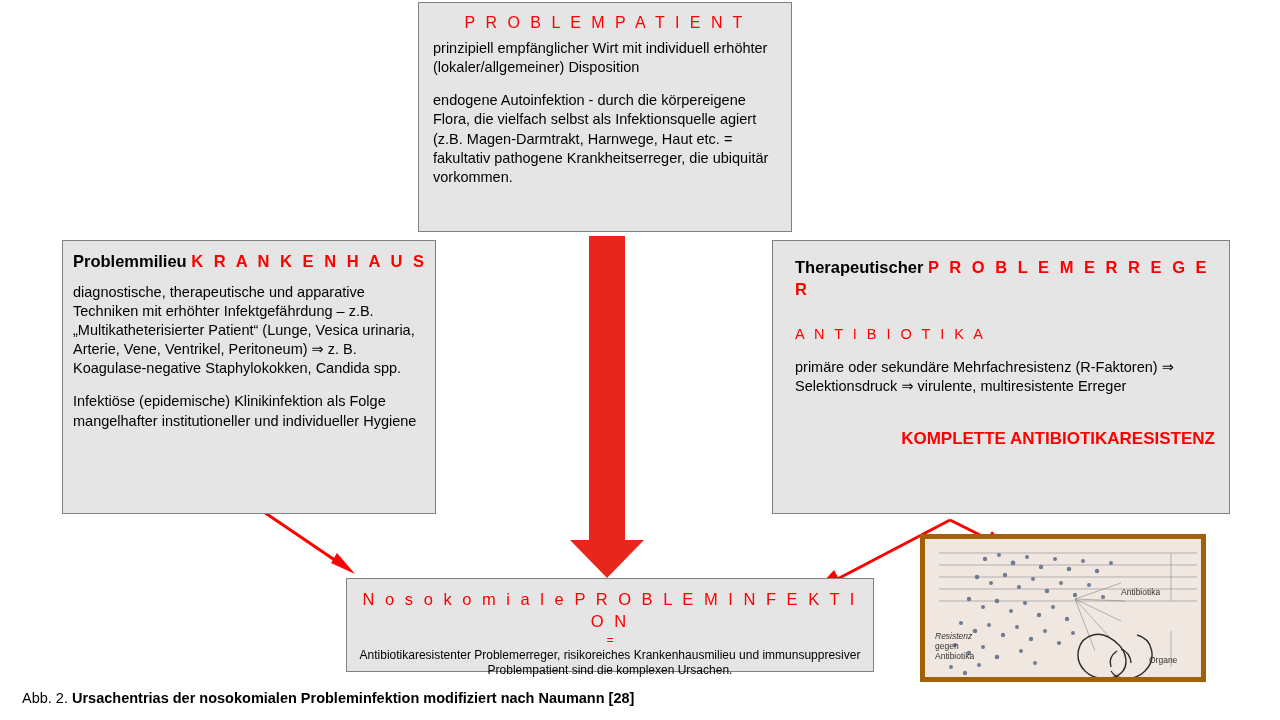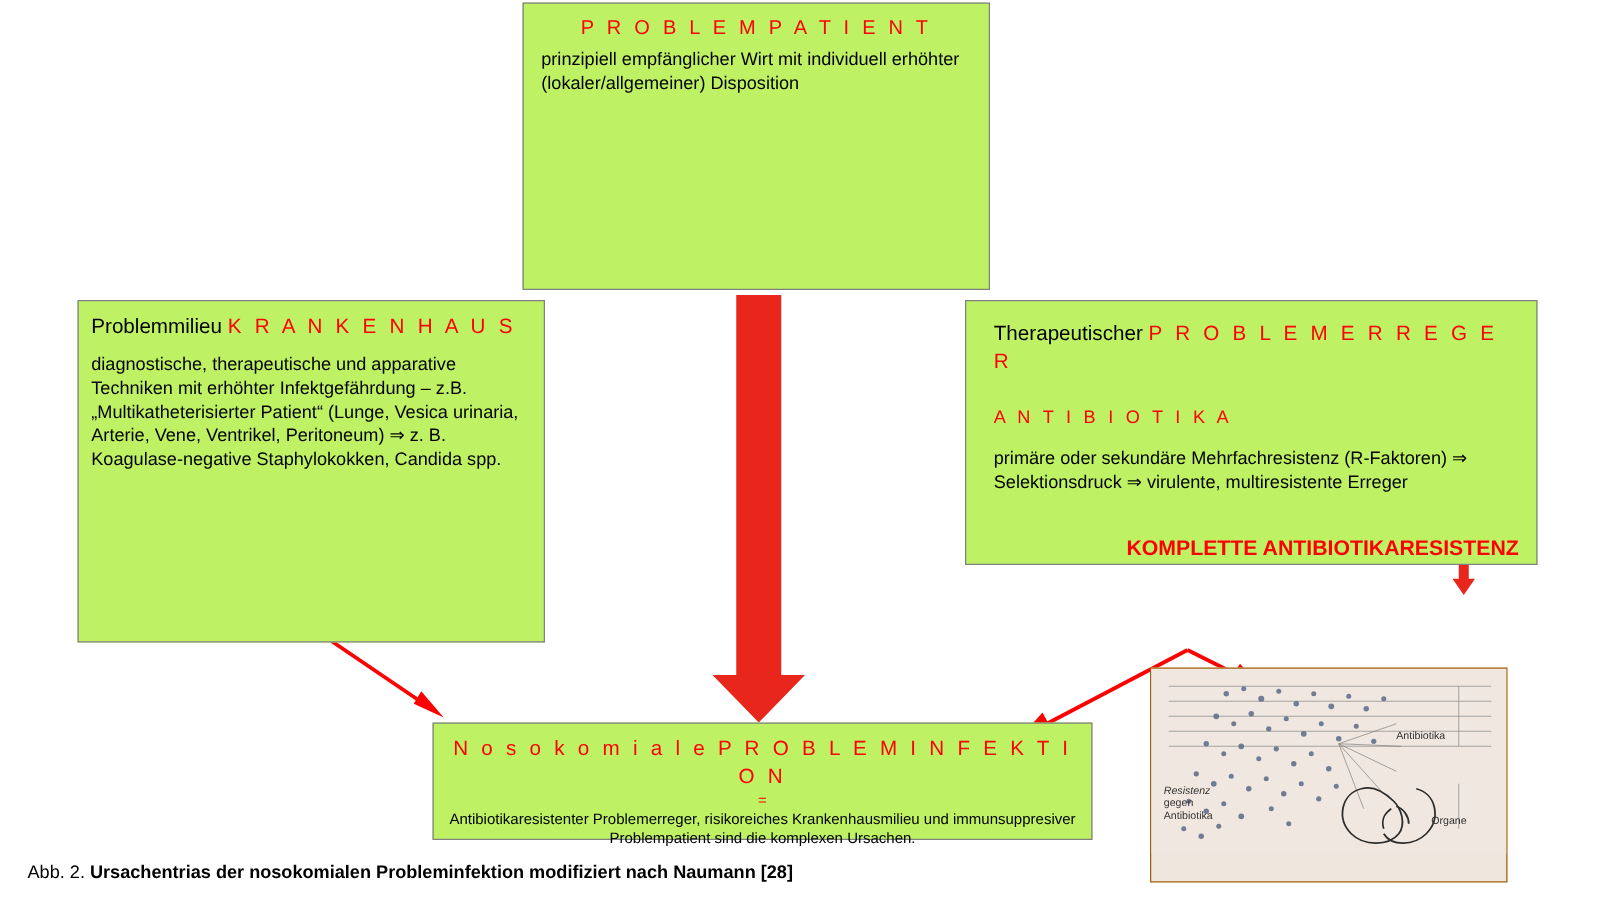--- a/index.html
+++ b/index.html
@@ -14,21 +14,21 @@
     overflow: hidden;
     position: relative;
   }
   .stage {
     position: relative;
     width: 1280px;
     height: 720px;
   }
   .box {
     position: absolute;
-    background: #bef264;
+    background: #e5e5e5;
     border: 1px solid #808080;
     box-sizing: border-box;
     color: #000000;
     font-size: 14.5px;
     line-height: 1.32;
   }
   .box .inner {
     padding: 8px 12px 8px 12px;
   }
   .title-center {
@@ -36,20 +36,21 @@
     color: #ff0000;
     font-size: 16px;
     letter-spacing: 3px;
     font-weight: normal;
     margin-bottom: 4px;
   }
   .title-left {
     color: #000000;
     font-size: 16.5px;
     margin-bottom: 10px;
+    font-weight: bold;
   }
   .sp {
     letter-spacing: 3px;
   }
   .red {
     color: #ff0000;
   }
   .para {
     margin: 0 0 0 0;
   }
@@ -74,21 +75,21 @@
     width: 374px;
     height: 274px;
   }
   #box-krankenhaus .inner { padding: 10px 8px 10px 10px; }
 
   
   #box-erreger {
     left: 772px;
     top: 240px;
     width: 458px;
-    height: 212px;
+    height: 274px;
   }
   #box-erreger .inner { padding: 16px 14px 10px 22px; }
   #box-erreger .komplett {
     color: #ff0000;
     font-weight: bold;
     font-size: 17px;
     text-align: right;
     margin-top: 6px;
   }
 
@@ -138,23 +139,23 @@
     color: #000000;
   }
   #caption .b { font-weight: bold; margin-top: 48px; }
 
   
   #inset {
     position: absolute;
     left: 920px;
     top: 534px;
     width: 286px;
-    height: 172px;
+    height: 148px;
     background: #efe7dd;
-    border: 1px solid #a16207;
+    border: 5px solid #a16207;
     box-sizing: border-box;
     overflow: hidden;
   }
   #inset svg { display: block; }
   .inset-label {
     position: absolute;
     font-size: 8.5px;
     color: #333333;
     font-family: "Liberation Sans", sans-serif;
   }
@@ -276,30 +277,32 @@
     <div class="inset-label" style="left:10px; top:102px;">gegen</div>
     <div class="inset-label" style="left:10px; top:112px;">Antibiotika</div>
     <div class="inset-label" style="left:224px; top:116px;">Organe</div>
   </div>
 
   <div class="box" id="box-patient">
     <div class="inner">
       <div class="title-center">P R O B L E M P A T I E N T</div>
       <div class="para">prinzipiell empfänglicher Wirt mit individuell erhöhter (lokaler/allgemeiner) Disposition</div>
       <div class="gap"></div>
+      <div class="para">endogene Autoinfektion - durch die körpereigene Flora, die vielfach selbst als Infektionsquelle agiert (z.B. Magen-Darmtrakt, Harnwege, Haut etc. = fakultativ pathogene Krankheitserreger, die ubiquitär vorkommen.</div>
     </div>
   </div>
 
   <div class="box" id="box-krankenhaus">
     <div class="inner">
       <div class="title-left">
         <span>Problemmilieu </span><span class="red sp">K R A N K E N H A U S</span>
       </div>
       <div class="para">diagnostische, therapeutische und apparative Techniken mit erhöhter Infektgefährdung  – z.B. „Multikatheterisierter Patient“ (Lunge, Vesica urinaria, Arterie, Vene, Ventrikel, Peritoneum) ⇒ z. B. Koagulase-negative Staphylokokken, Candida spp.</div>
       <div class="gap"></div>
+      <div class="para">Infektiöse (epidemische) Klinikinfektion als Folge mangelhafter institutioneller und individueller Hygiene</div>
     </div>
   </div>
 
   <div class="box" id="box-erreger">
     <div class="inner">
       <div class="title-left">
         <span>Therapeutischer </span><span class="red sp">P R O B L E M E R R E G E R</span>
       </div>
       <div class="gap"></div>
       <div class="red sp">A N T I B I O T I K A</div>

